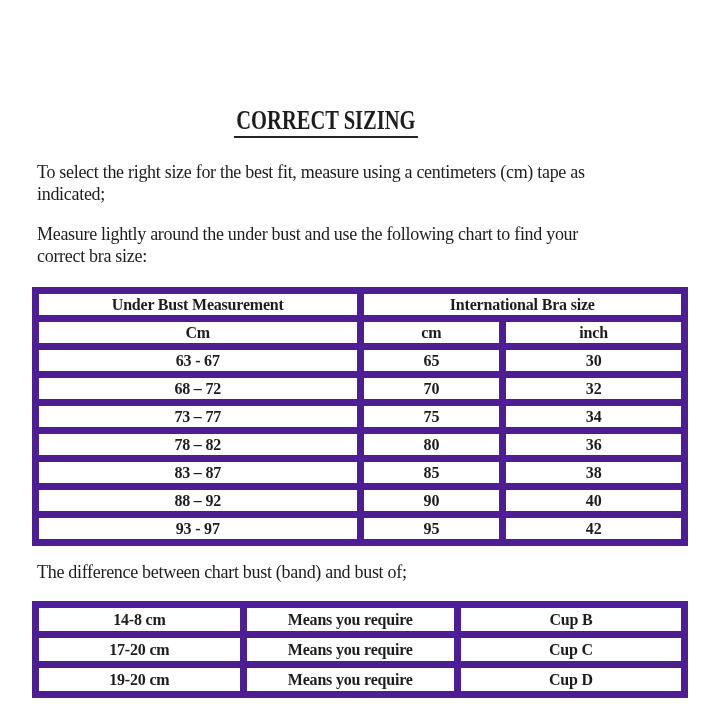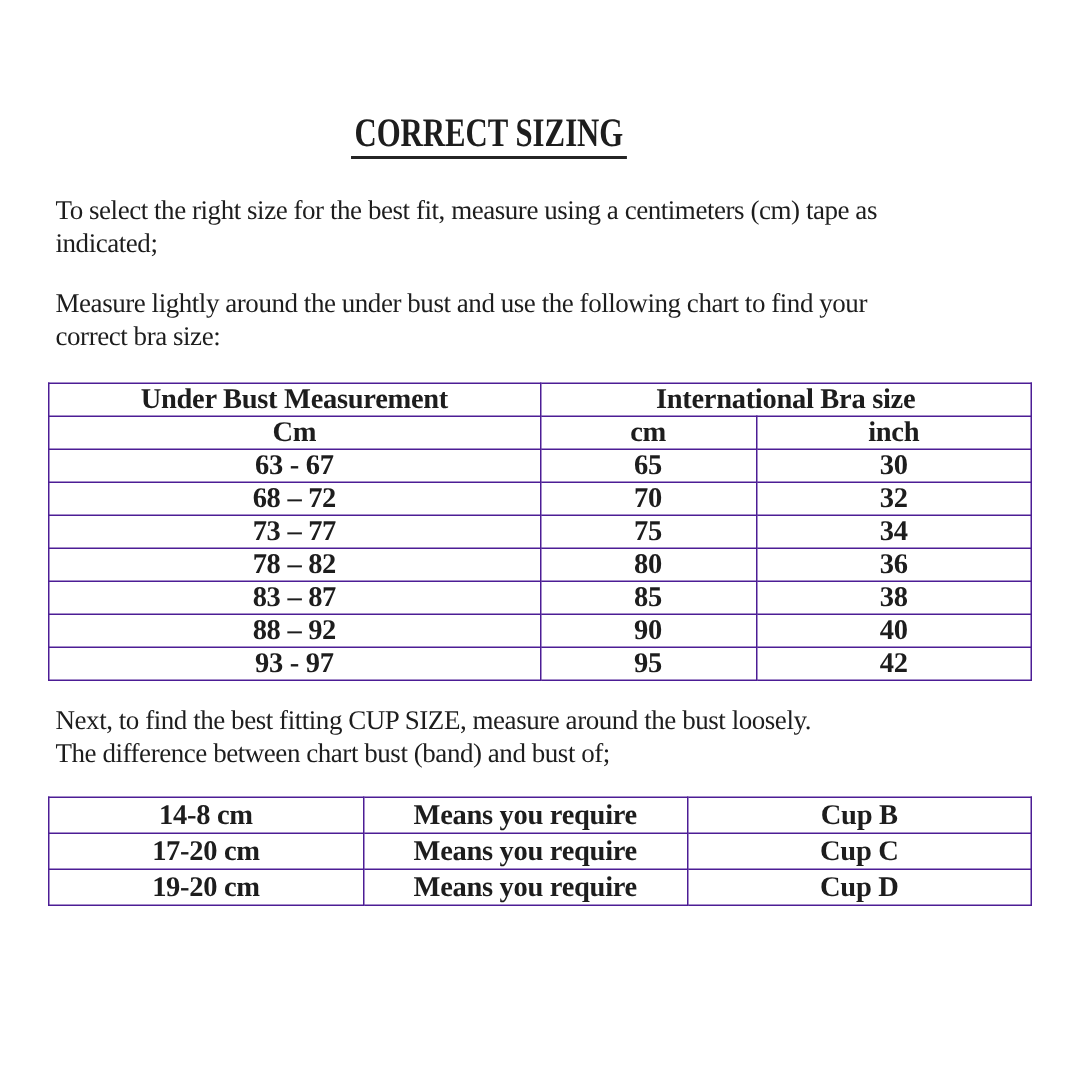--- a/index.html
+++ b/index.html
@@ -8,21 +8,21 @@
     background: #ffffff;
     font-family: "Liberation Serif", "DejaVu Serif", serif;
     color: #1d1d1d;
   }
   .page {
     position: relative;
     width: 720px;
     height: 720px;
     background: #ffffff;
     box-sizing: border-box;
-    padding: 74px 32px 0 32px;
+    padding: 106px 32px 0 32px;
     overflow: hidden;
   }
   .title-wrap {
     text-align: center;
     height: 34px;
   }
   .title {
     display: inline-block;
     font-weight: bold;
     font-size: 27px;
@@ -42,23 +42,23 @@
   .p1 { margin-top: 21px; }
   .p2 { margin-top: 18px; font-family: Liberation Serif, serif; }
   .p3 { margin-top: 15px; }
   table {
     border-collapse: collapse;
     width: 100%;
     table-layout: fixed;
     background: #ffffff;
   }
   td, th {
-    border: 1px solid #4c1d95;
+    border: 7px solid #4c1d95;
     text-align: center;
-    font-size: 19px;
+    font-size: 16px;
     padding: 0;
     letter-spacing: -0.2px;
     overflow: hidden;
     white-space: nowrap;
   }
   th { font-weight: bold; }
   td { font-weight: bold; }
   .size-table { margin-top: 20px; }
   .size-table td, .size-table th {
     height: 21px;
@@ -137,21 +137,20 @@
       </tr>
       <tr>
         <td>93 - 97</td>
         <td>95</td>
         <td>42</td>
       </tr>
     </tbody>
   </table>
 
   <div class="para p3">
-    <div>Next, to find the best fitting CUP SIZE, measure around the bust loosely.</div>
     <div>The difference between chart bust (band) and bust of;</div>
   </div>
 
   <table class="cup-table">
     <colgroup>
       <col style="width:32%">
       <col style="width:33%">
       <col style="width:35%">
     </colgroup>
     <tbody>

